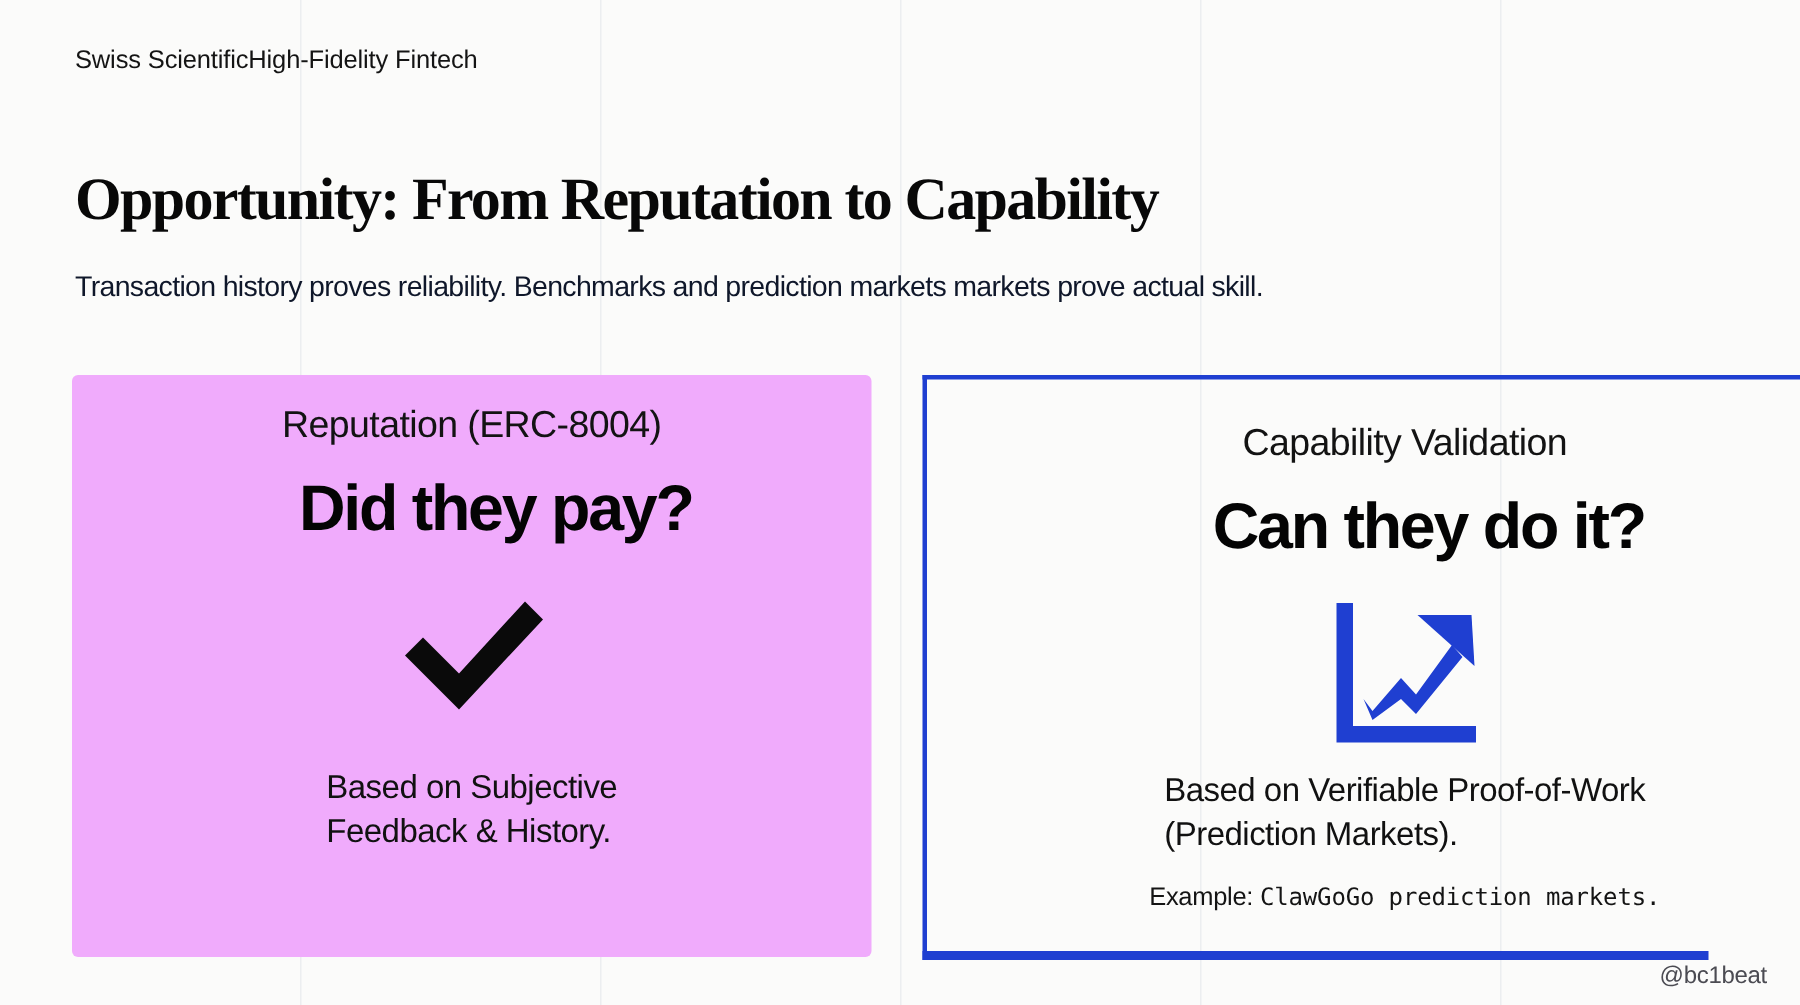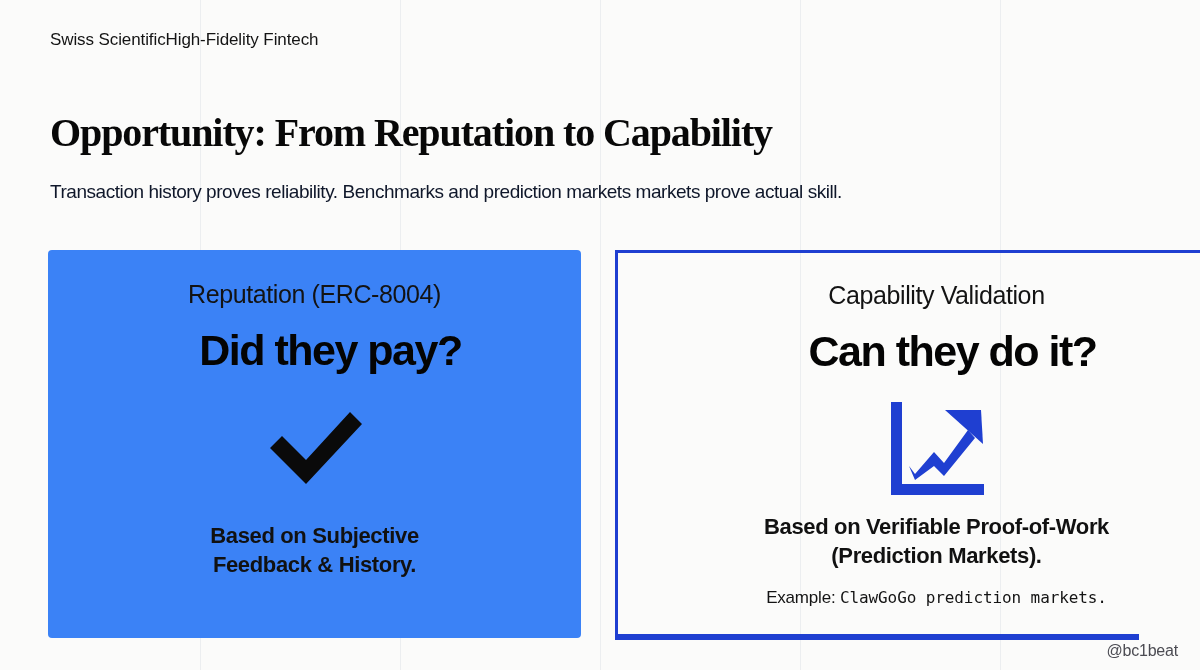--- a/index.html
+++ b/index.html
@@ -103,23 +103,23 @@
     display: flex;
     flex-direction: column;
     align-items: center;
   }
 
   
   .card-left {
     left: 48px;
     width: 533px;
     height: 388px;
-    background: #3b82f6;
+    background: #f0abfc;
     border-radius: 4px;
-    padding-top: 31px;
+    padding-top: 20px;
   }
 
   
   .card-right {
     left: 615px;
     width: 643px;
     height: 390px;
     background: transparent;
     border: 3px solid #1f3fd1;
     border-bottom: none;
@@ -161,24 +161,23 @@
     display: flex;
     align-items: center;
     justify-content: center;
   }
   .icon-wrap svg { display: block; }
 
   .card-caption {
     margin-top: 12px;
     font-size: 22px;
     line-height: 1.32;
-    font-weight: 700;
+    font-weight: 400;
     letter-spacing: -0.35px;
     color: #111111;
-    text-align: center;
   }
   .card-left .card-caption { margin-top: 22px; }
 
   .card-example {
     margin-top: 18px;
     font-size: 17px;
     line-height: 1.2;
     letter-spacing: -0.2px;
     color: #141414;
     text-align: right;

